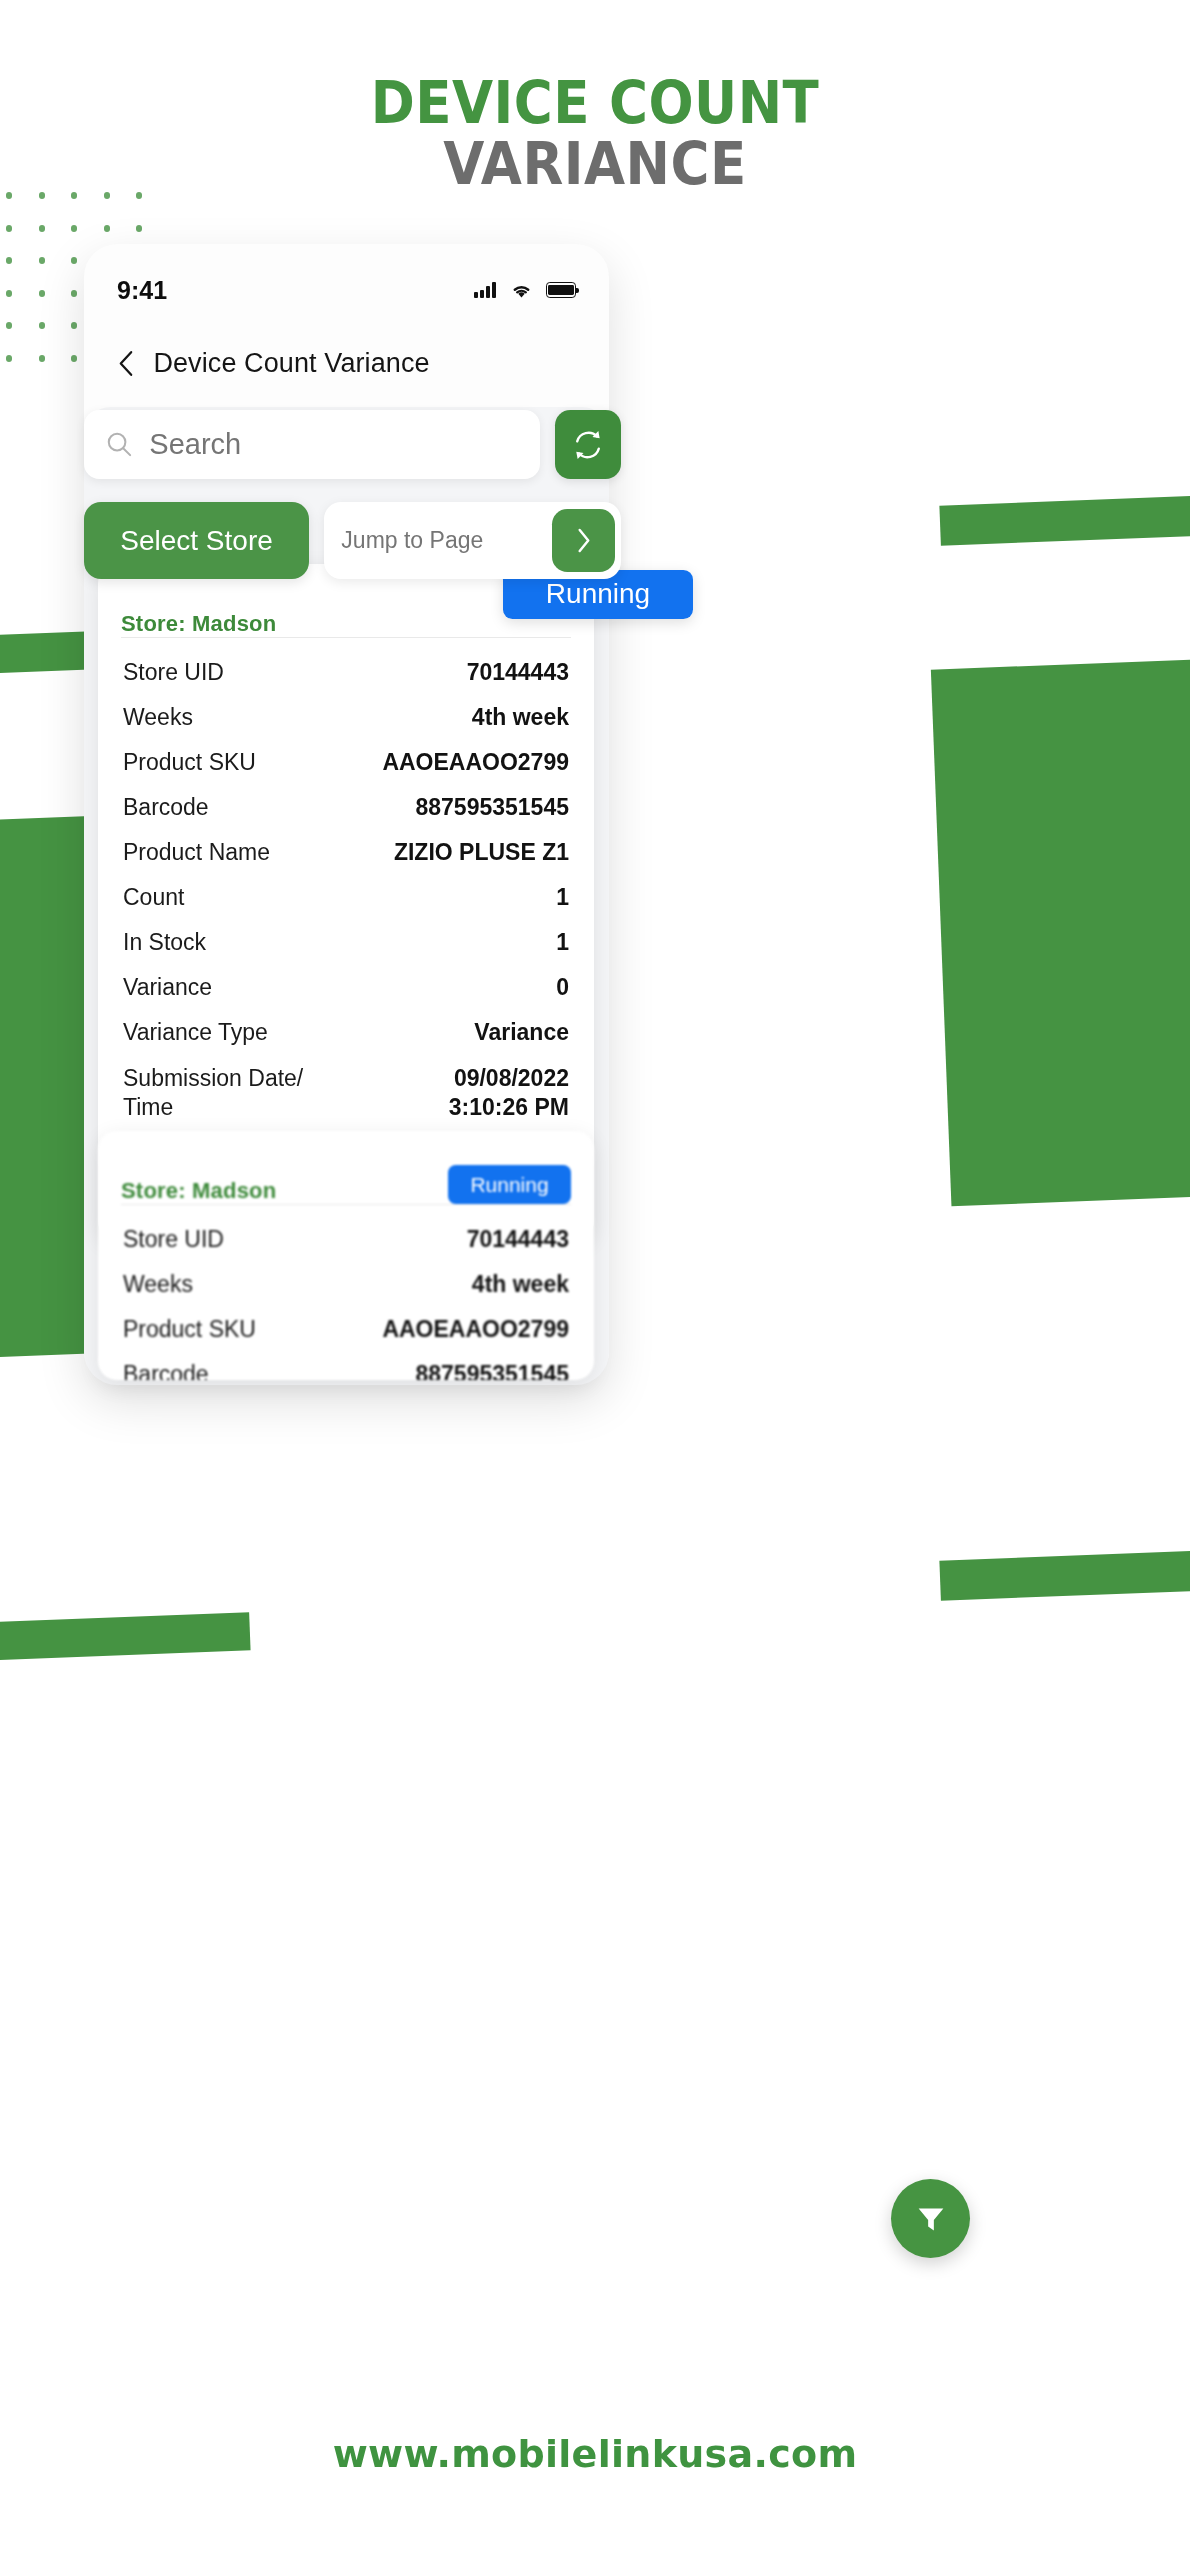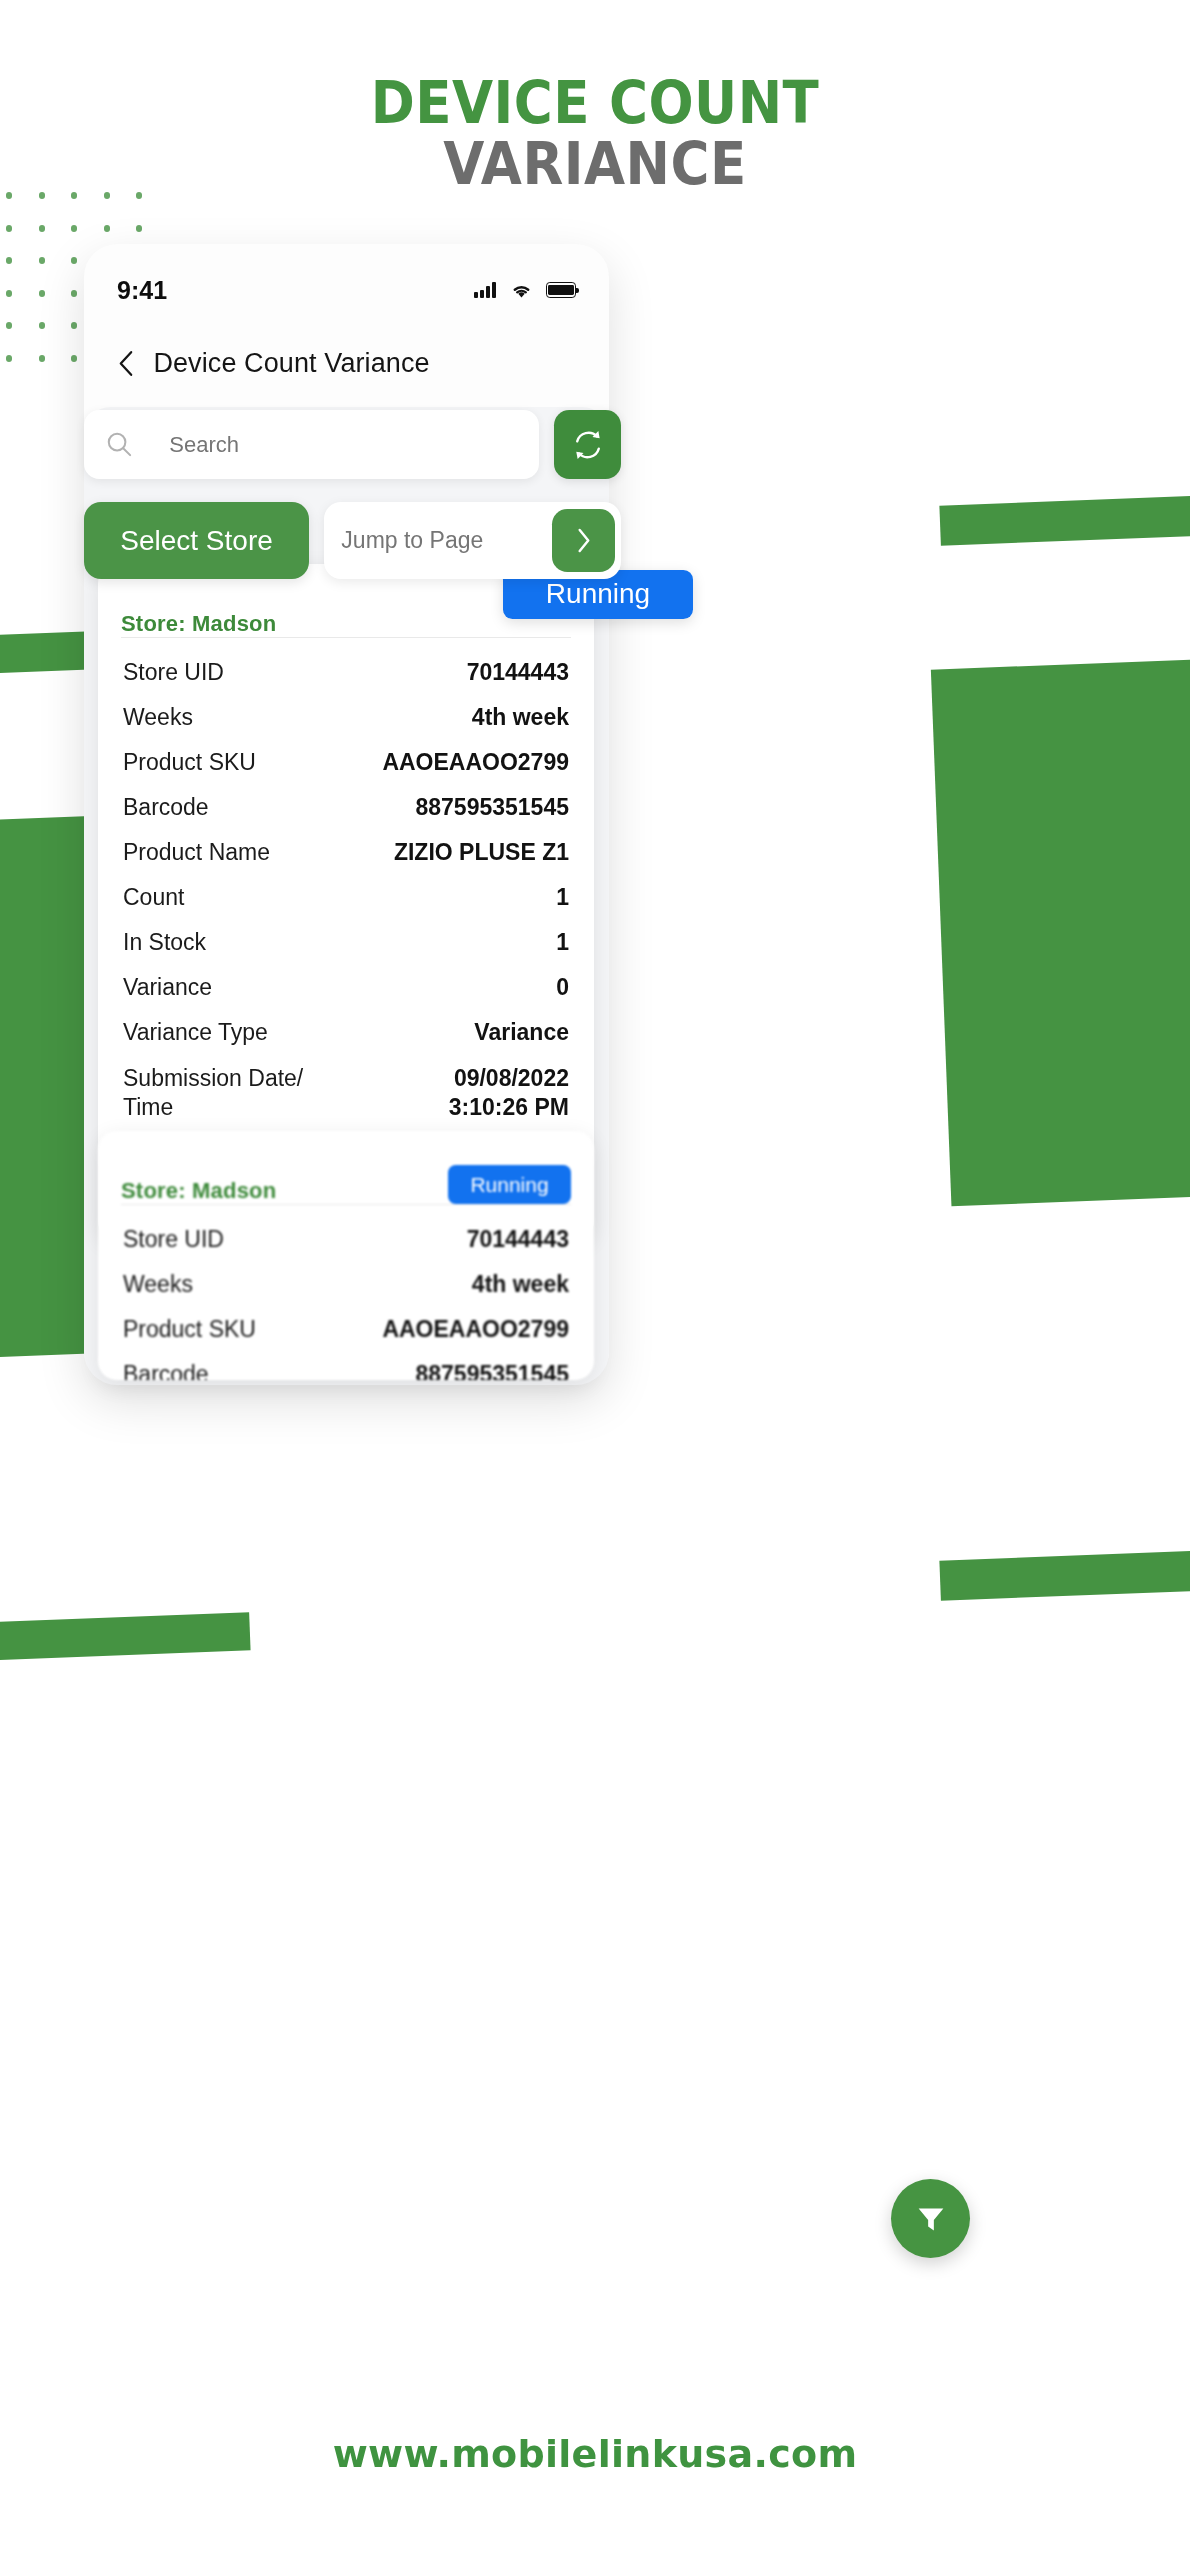--- a/index.html
+++ b/index.html
@@ -150,24 +150,23 @@
     height: 69px;
     background: #ffffff;
     border-radius: 15.3px;
     display: flex; align-items: center;
     padding: 0 21px;
     box-shadow: 0 2.9px 9.6px rgba(0,0,0,0.07);
   }
   .search-icon { margin-right: 15.3px; display:flex; }
   .search-input {
     border: none; outline: none; background: transparent;
-    font-size: 22px; color: #9a9a9a;
+    font-size: 29px; color: #9a9a9a;
     font-family: "Liberation Sans", sans-serif;
     width: 100%;
-    margin-left: 20px;
   }
   .refresh-btn {
     width: 67px; height: 69px;
     background: #3f8c3c;
     border-radius: 15.3px;
     display: flex; align-items: center; justify-content: center;
     cursor: pointer;
     box-shadow: 0 2.9px 9.6px rgba(0,0,0,0.10);
   }
 

